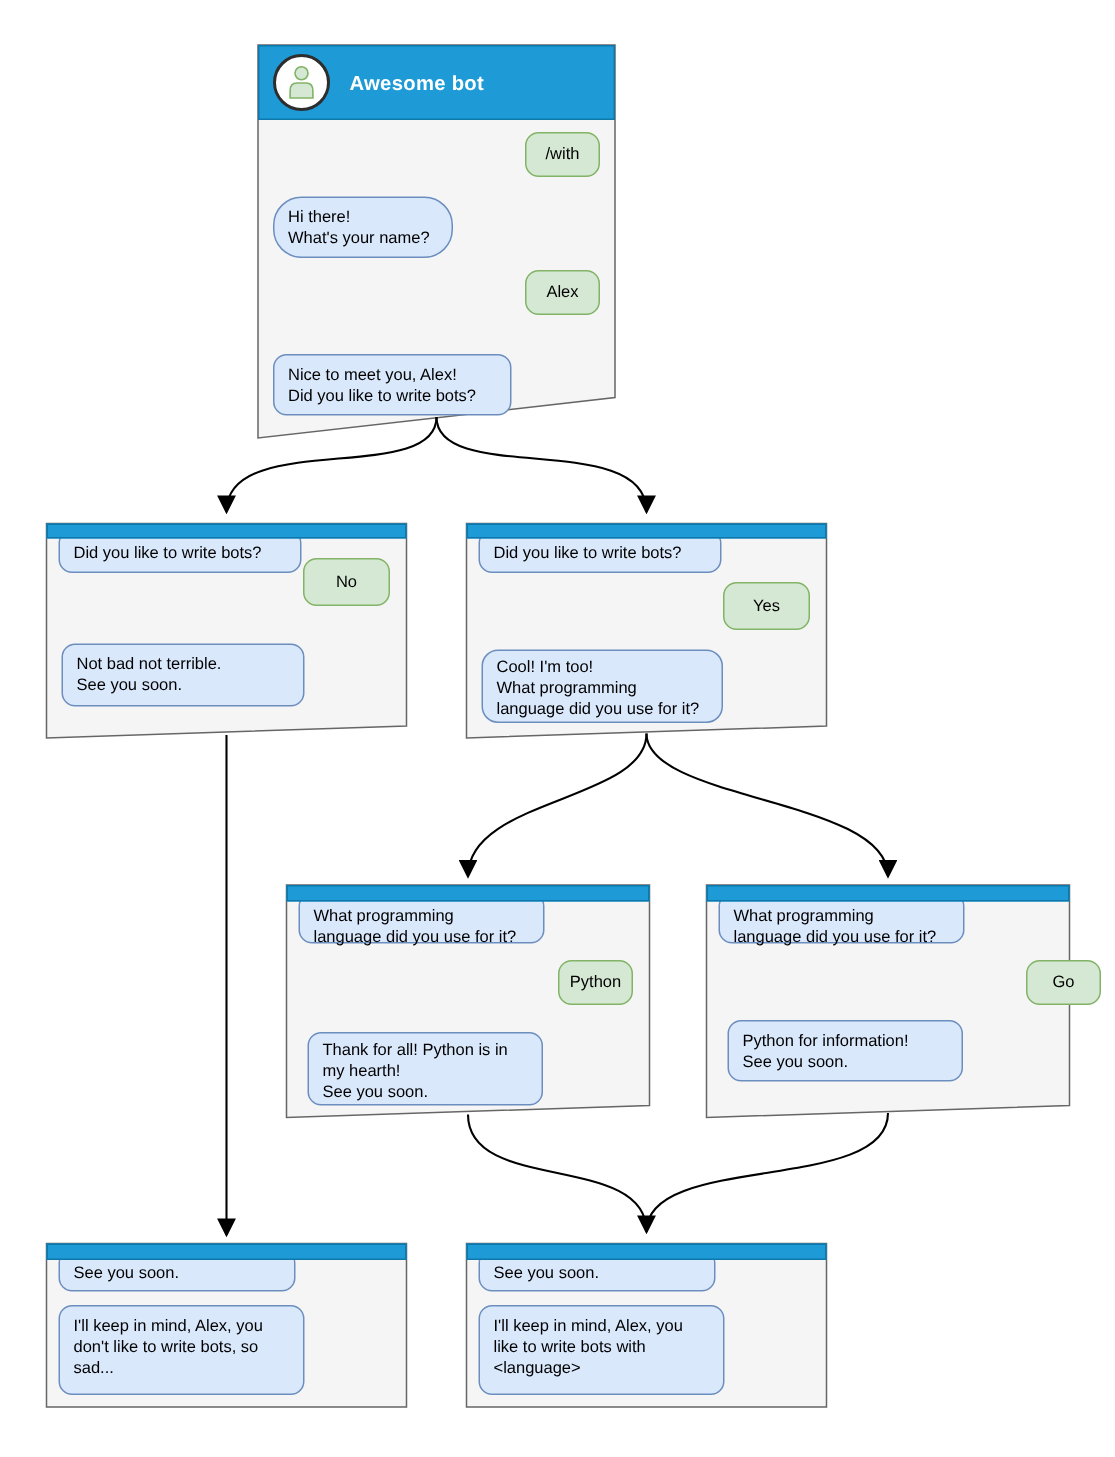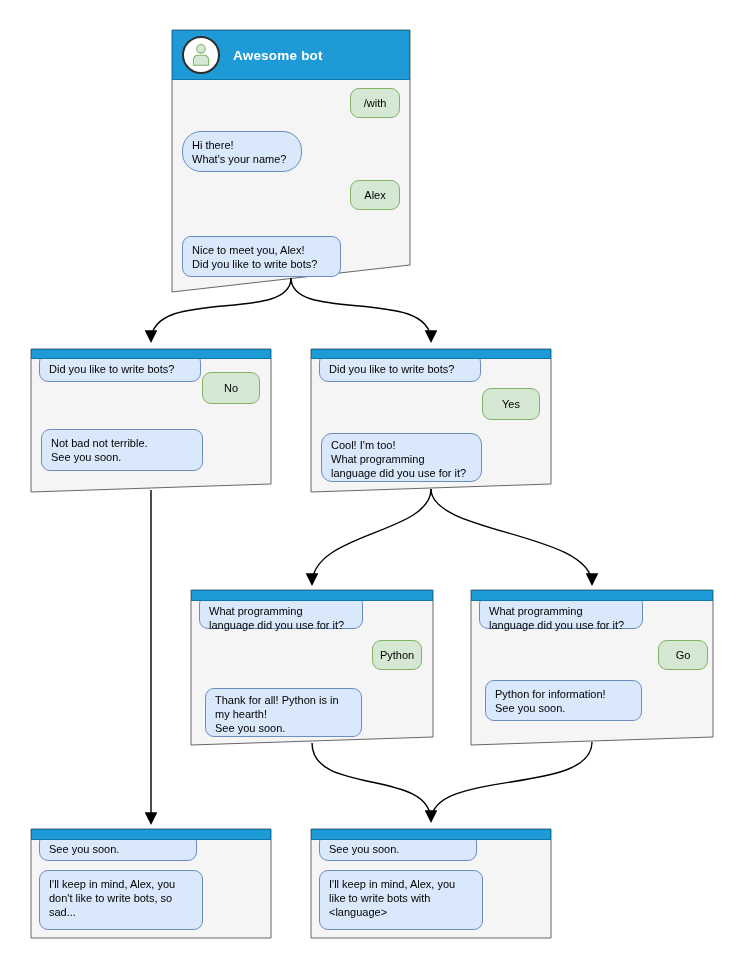--- a/index.html
+++ b/index.html
@@ -112,21 +112,21 @@
 
   <div class="bubble bot tucked" style="left:199px;top:595px;width:164px;height:34px;">What programming
 language did you use for it?</div>
   <div class="bubble user" style="left:372px;top:640px;width:50px;height:30px;">Python</div>
   <div class="bubble bot three" style="left:205px;top:688px;width:157px;height:49px;">Thank for all! Python is in
 my hearth!
 See you soon.</div>
 
   <div class="bubble bot tucked" style="left:479px;top:595px;width:164px;height:34px;">What programming
 language did you use for it?</div>
-  <div class="bubble user" style="left:658px;top:640px;width:50px;height:30px;">Go</div>
+  <div class="bubble user" style="left:684px;top:640px;width:50px;height:30px;">Go</div>
   <div class="bubble bot" style="left:485px;top:680px;width:157px;height:41px;">Python for information!
 See you soon.</div>
 
   <div class="bubble bot tucked" style="left:39px;top:833px;width:158px;height:28px;">See you soon.</div>
   <div class="bubble bot" style="left:39px;top:870px;width:164px;height:60px;">I'll keep in mind, Alex, you
 don't like to write bots, so
 sad...</div>
 
   <div class="bubble bot tucked" style="left:319px;top:833px;width:158px;height:28px;">See you soon.</div>
   <div class="bubble bot" style="left:319px;top:870px;width:164px;height:60px;">I'll keep in mind, Alex, you

